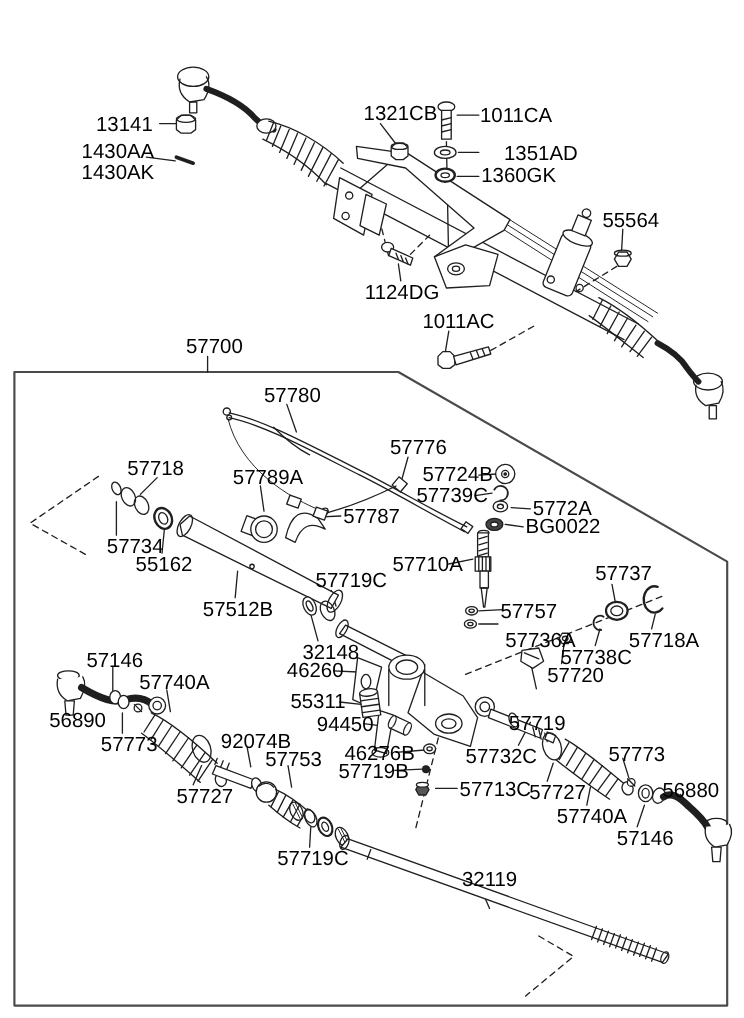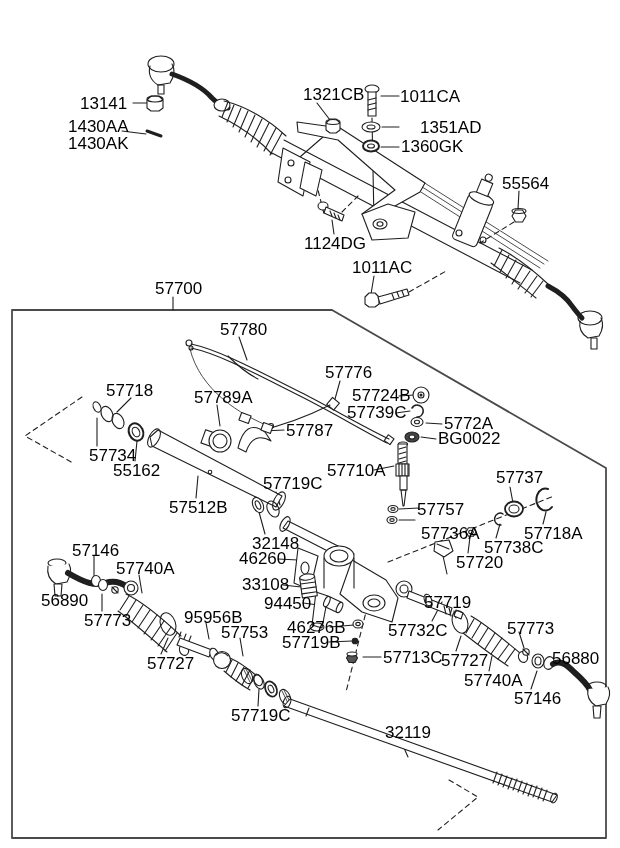--- a/index.html
+++ b/index.html
@@ -368,32 +368,32 @@
   <div class="lbl" style="left:286px;top:422px">57787</div>
   <div class="lbl" style="left:89px;top:447px">57734</div>
   <div class="lbl" style="left:113px;top:462px">55162</div>
   <div class="lbl" style="left:327px;top:462px">57710A</div>
   <div class="lbl" style="left:496px;top:469px">57737</div>
   <div class="lbl" style="left:263px;top:475px">57719C</div>
   <div class="lbl" style="left:169px;top:499px">57512B</div>
   <div class="lbl" style="left:421px;top:525px">57736A</div>
   <div class="lbl" style="left:417px;top:501px">57757</div>
   <div class="lbl" style="left:524px;top:525px">57718A</div>
-  <div class="lbl" style="left:484px;top:539px">57738C</div>
+  <div class="lbl" style="left:467px;top:539px">57738C</div>
   <div class="lbl" style="left:252px;top:535px">32148</div>
   <div class="lbl" style="left:239px;top:550px">46260</div>
   <div class="lbl" style="left:456px;top:554px">57720</div>
   <div class="lbl" style="left:72px;top:542px">57146</div>
   <div class="lbl" style="left:116px;top:560px">57740A</div>
-  <div class="lbl" style="left:242px;top:576px">33108</div>
+  <div class="lbl" style="left:242px;top:576px">55311</div>
   <div class="lbl" style="left:424px;top:594px">57719</div>
   <div class="lbl" style="left:41px;top:592px">56890</div>
   <div class="lbl" style="left:264px;top:595px">94450</div>
   <div class="lbl" style="left:84px;top:612px">57773</div>
-  <div class="lbl" style="left:184px;top:609px">95956B</div>
+  <div class="lbl" style="left:184px;top:609px">92074B</div>
   <div class="lbl" style="left:287px;top:619px">46276B</div>
   <div class="lbl" style="left:388px;top:622px">57732C</div>
   <div class="lbl" style="left:221px;top:624px">57753</div>
   <div class="lbl" style="left:282px;top:634px">57719B</div>
   <div class="lbl" style="left:507px;top:620px">57773</div>
   <div class="lbl" style="left:147px;top:655px">57727</div>
   <div class="lbl" style="left:383px;top:649px">57713C</div>
   <div class="lbl" style="left:441px;top:652px">57727</div>
   <div class="lbl" style="left:552px;top:650px">56880</div>
   <div class="lbl" style="left:464px;top:672px">57740A</div>

